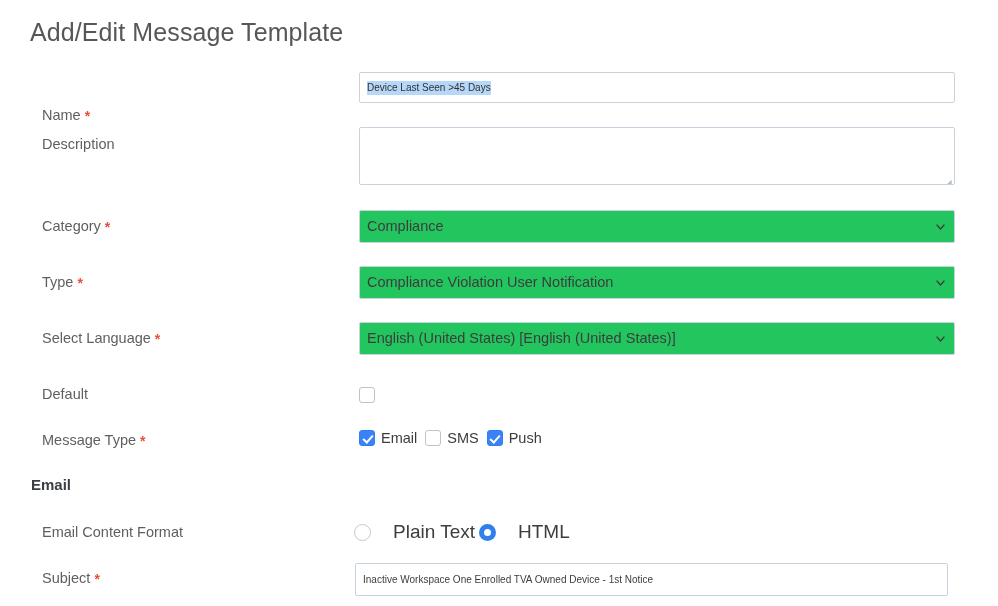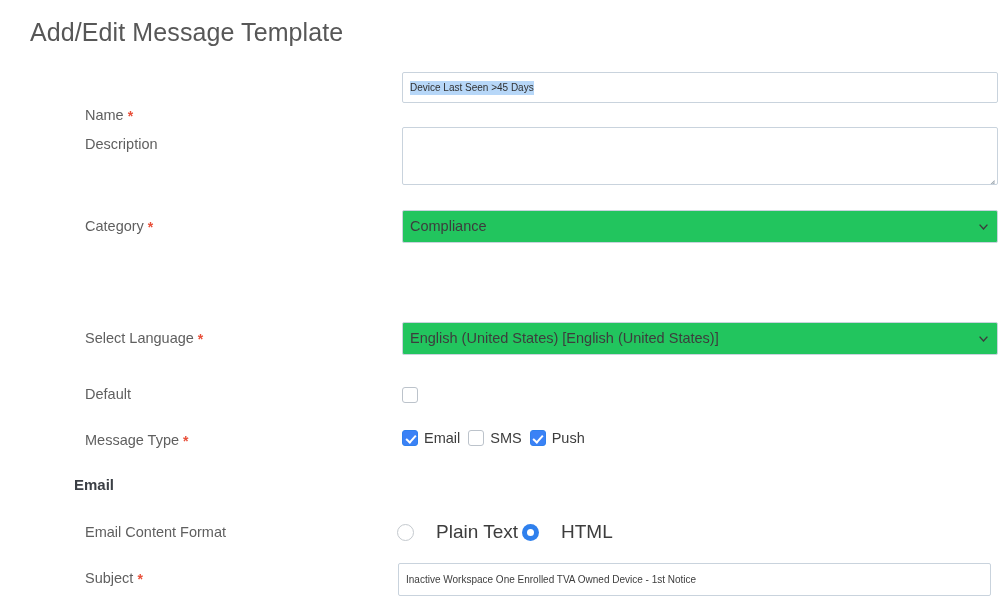--- a/index.html
+++ b/index.html
@@ -33,21 +33,20 @@
     color: #575757;
     letter-spacing: 0.1px;
     white-space: nowrap;
   }
 
   
   .form-row {
     position: absolute;
     left: 0;
     width: 858px;
-    margin-left: 43px;
   }
   .row-label {
     position: absolute;
     left: 42px;
     font-size: 14.5px;
     color: #5f5f5f;
     font-weight: 400;
     white-space: nowrap;
   }
   .req {
@@ -274,20 +273,33 @@
     <div class="ctrl select-box" style="top:0px;">
       <span>Compliance</span>
       <span class="chevron">
         <svg width="9" height="6" viewBox="0 0 9 6">
             <path d="M0.6 0.6 L4.5 5 L8.4 0.6" fill="none" stroke="#3c3c3c" stroke-width="1.4"></path>
           </svg>
       </span>
     </div>
   </div>
 
+  <div class="form-row" style="top:266px;">
+    <div class="row-label" style="top:8px;">
+      <span>Type</span><span class="req">*</span>
+    </div>
+    <div class="ctrl select-box" style="top:0px;">
+      <span>Compliance Violation User Notification</span>
+      <span class="chevron">
+        <svg width="9" height="6" viewBox="0 0 9 6">
+            <path d="M0.6 0.6 L4.5 5 L8.4 0.6" fill="none" stroke="#3c3c3c" stroke-width="1.4"></path>
+          </svg>
+      </span>
+    </div>
+  </div>
 
   <div class="form-row" style="top:322px;">
     <div class="row-label" style="top:8px;">
       <span>Select Language</span><span class="req">*</span>
     </div>
     <div class="ctrl select-box" style="top:0px;">
       <span>English (United States) [English (United States)]</span>
       <span class="chevron">
         <svg width="9" height="6" viewBox="0 0 9 6">
             <path d="M0.6 0.6 L4.5 5 L8.4 0.6" fill="none" stroke="#3c3c3c" stroke-width="1.4"></path>

